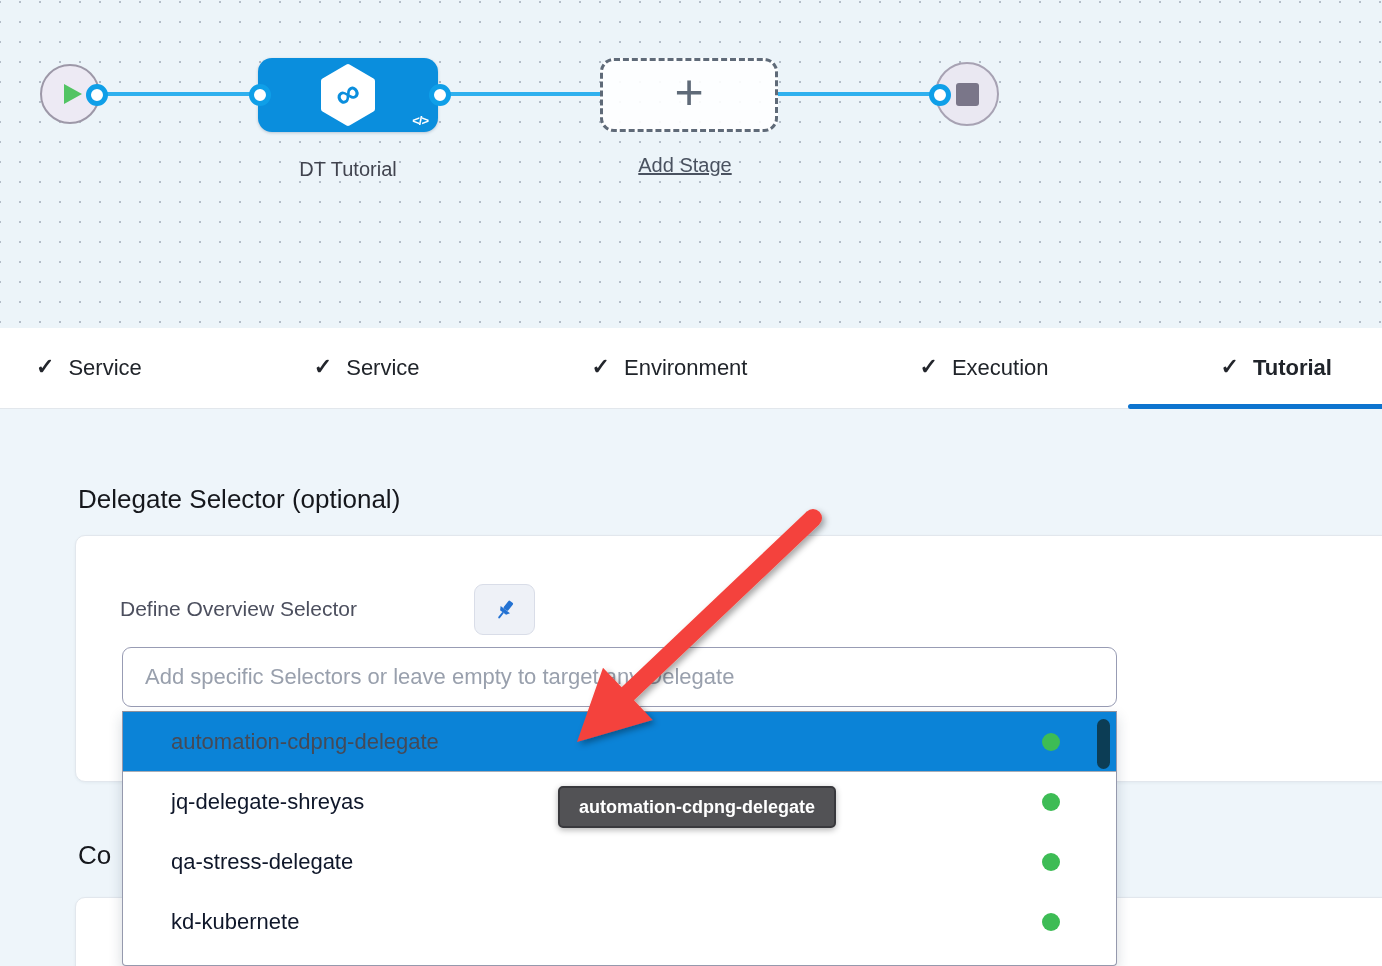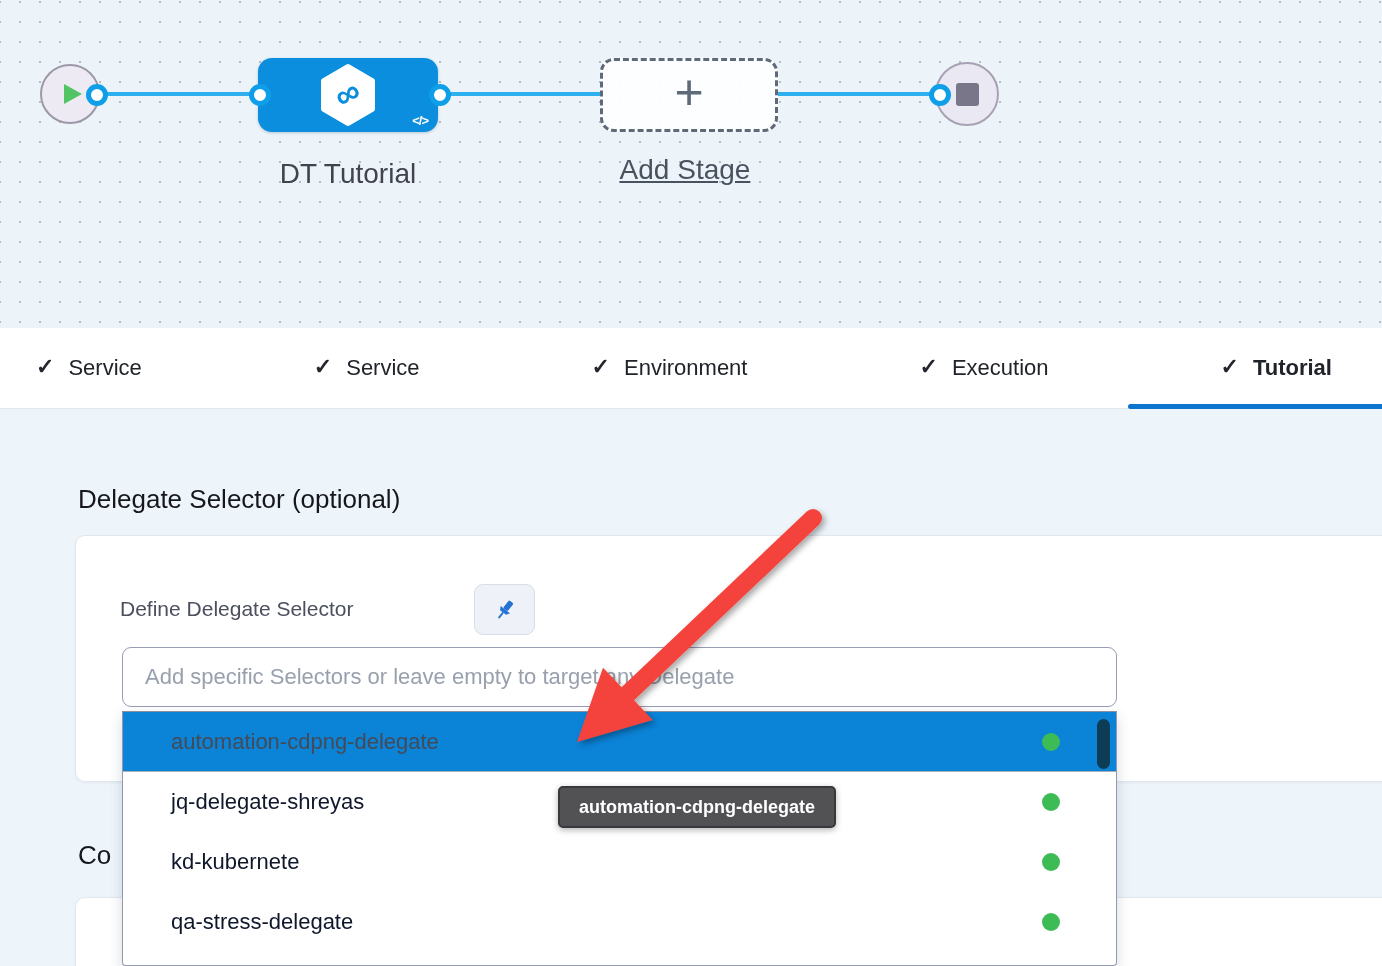--- a/index.html
+++ b/index.html
@@ -28,21 +28,21 @@
   .end-square { width:23px; height:23px; background:#7a7689; border-radius:3px; }
   .stage-node { position:absolute; left:258px; top:58px; width:180px; height:74px;
     background:#0a8edd; border-radius:14px; display:flex; align-items:center;
     justify-content:center; box-shadow:0 1px 3px rgba(20,60,100,.25); }
   .code-icon { position:absolute; right:10px; bottom:4px; color:#ffffff;
     font-size:13px; font-weight:bold; letter-spacing:-1px; }
   .add-stage-node { position:absolute; left:600px; top:58px; width:178px; height:74px;
     border:3px dashed #5f6a78; border-radius:14px; background:rgba(255,255,255,.9);
     display:flex; align-items:center; justify-content:center; }
   .plus-glyph { font-size:50px; font-weight:200; color:#5f6a78; line-height:1; margin-top:-7px; }
-  .node-label { position:absolute; text-align:center; font-size:28px; color:#41444f; }
+  .node-label { position:absolute; text-align:center; font-size:20px; color:#41444f; }
   .label-dt  { left:258px; top:158px; width:180px; }
   .label-add { left:596px; top:154px; width:178px; color:#4a5260;text-decoration:underline; }
 
   
   .tabbar { position:absolute; top:328px; left:0; width:1382px; height:81px;
     background:#ffffff; border-bottom:1px solid #e2e7ec;
     display:flex; align-items:center; justify-content:space-between;
     padding:0 50px 0 36px; }
   .tab { display:flex; align-items:center; gap:14px; font-size:22px; color:#20242a; cursor:pointer; }
   .tab .check { font-size:22px; font-weight:600; color:#23262c; position:relative; top:-1px; }
@@ -150,21 +150,21 @@
       <span class="check">✓</span>
       <span>Tutorial</span>
     </div>
     <div class="tab-underline" style="background: rgb(13, 116, 207);"></div>
   </div>
 
   <div class="section-heading heading1">Delegate Selector (optional)</div>
 
   <div class="card card1"></div>
 
-  <div class="define-label">Define Delegate Selector</div>
+  <div class="define-label">Define Overview Selector</div>
 
   <div class="pin-button">
     <svg width="26" height="26" viewBox="0 0 24 24">
       <g fill="#2472d2" transform="rotate(38 12 12)">
         <rect x="9.4" y="2.5" width="5.2" height="9" rx="1.2"></rect>
         <path d="M6.5 11.5 h11 l-2 3.4 h-7 z"></path>
         <rect x="11.1" y="14.6" width="1.8" height="7" rx="0.9"></rect>
       </g>
     </svg>
   </div>
@@ -178,25 +178,25 @@
   <div class="dropdown">
     <div class="opt highlighted" style="background: rgb(11, 131, 215);">
       <span>automation-cdpng-delegate</span>
       <span class="status-dot" style="background: rgb(61, 188, 85);"></span>
     </div>
     <div class="opt">
       <span>jq-delegate-shreyas</span>
       <span class="status-dot" style="background: rgb(61, 188, 85);"></span>
     </div>
     <div class="opt">
+      <span>qa-stress-delegate</span>
+      <span class="status-dot" style="background: rgb(61, 188, 85);"></span>
+    </div>
+    <div class="opt">
       <span>kd-kubernete</span>
-      <span class="status-dot" style="background: rgb(61, 188, 85);"></span>
-    </div>
-    <div class="opt">
-      <span>qa-stress-delegate</span>
       <span class="status-dot" style="background: rgb(61, 188, 85);"></span>
     </div>
     <div class="scroll-thumb"></div>
   </div>
 
   <div class="tooltip">automation-cdpng-delegate</div>
 
   <svg class="arrow-overlay">
     <g filter="url(#arrowShadow)">
       <circle cx="813" cy="518" r="9" fill="#f4433c"></circle>

